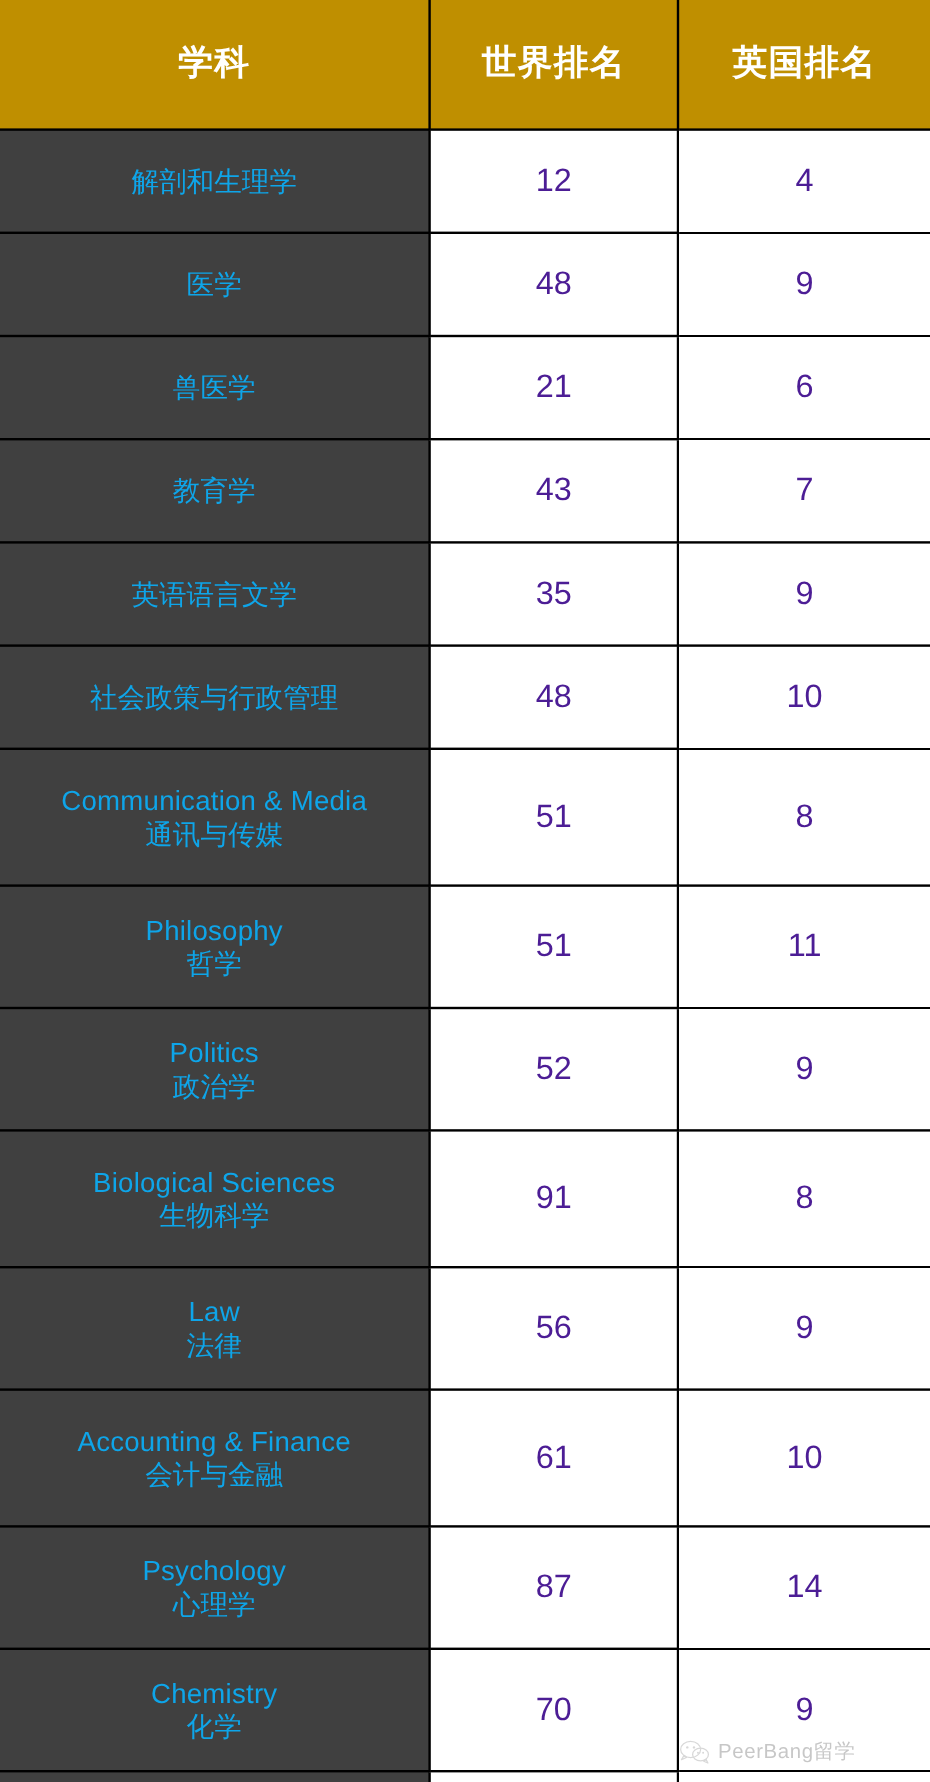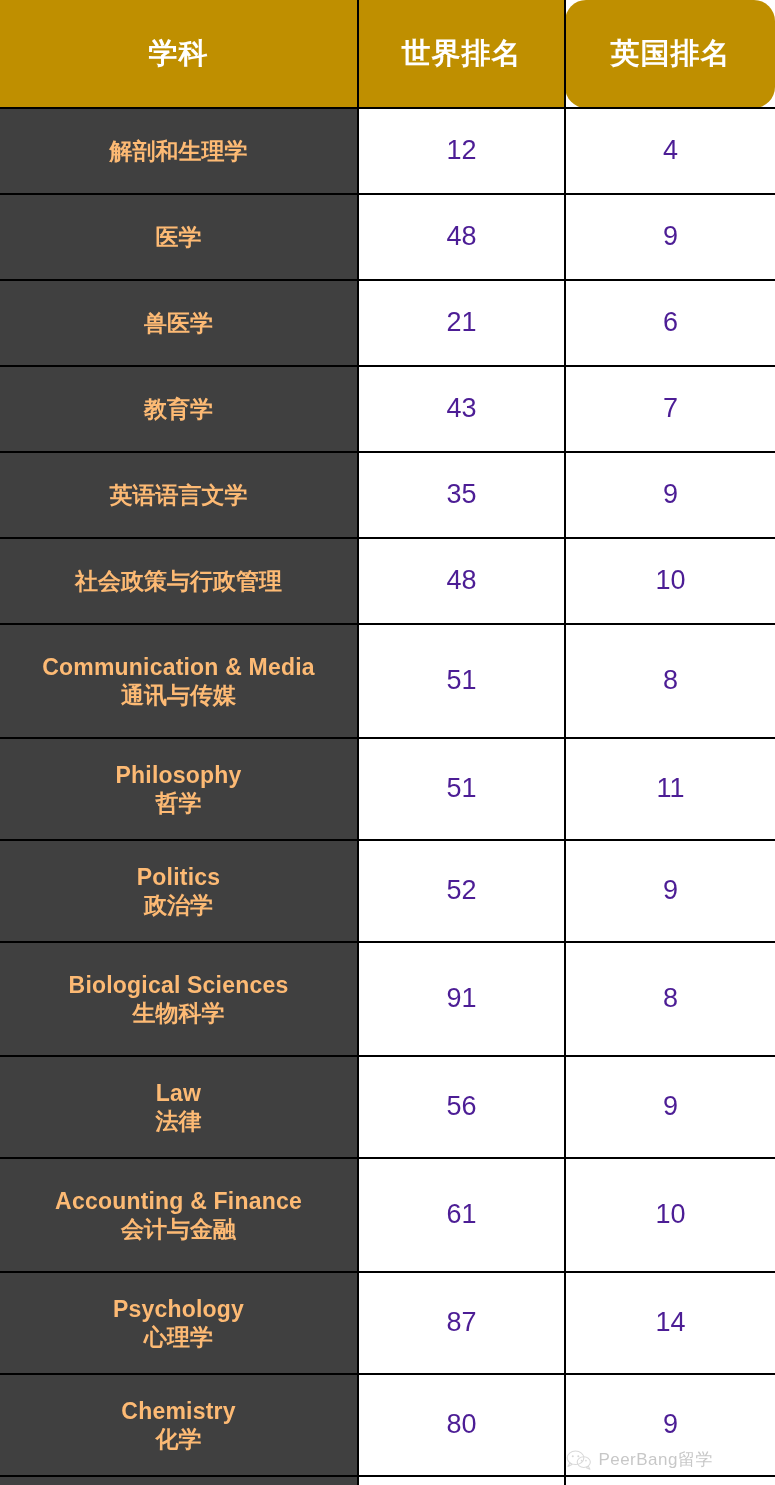--- a/index.html
+++ b/index.html
@@ -33,34 +33,34 @@
     line-height: 1.15;
     height: 107px;
     padding: 0 4px;
     text-align: center;
     vertical-align: middle;
     border: 2px solid #000000;
     border-top: none;
     letter-spacing: 1px;
   }
   thead th.subject-head { border-left: none; }
-  thead th.uk-head { border-right: none; border-radius: 21px; }
+  thead th.uk-head { border-right: none; }
 
   
   tbody td {
     border: 2px solid #000000;
     text-align: center;
     vertical-align: middle;
     padding: 4px 6px;
   }
 
   tbody td.subject-cell {
     background: #404040;
-    color: #fdba74;
-    font-weight: bold;
+    color: #0ea5e9;
+    font-weight: normal;
     font-size: 23px;
     line-height: 1.22;
     border-left: none;
   }
   tbody td.subject-cell .en {
     display: block;
     letter-spacing: 0.2px;
   }
   tbody td.subject-cell .zh {
     display: block;
@@ -226,21 +226,21 @@
           <span class="zh">心理学</span>
         </td>
         <td class="rank-cell rank-world">87</td>
         <td class="rank-cell rank-uk">14</td>
       </tr>
       <tr class="h2">
         <td class="subject-cell">
           <span class="en">Chemistry</span>
           <span class="zh">化学</span>
         </td>
-        <td class="rank-cell rank-world">80</td>
+        <td class="rank-cell rank-world">70</td>
         <td class="rank-cell rank-uk">9</td>
       </tr>
       <tr class="h2">
         <td class="subject-cell"></td>
         <td class="rank-cell rank-world">95</td>
         <td class="rank-cell rank-uk">16</td>
       </tr>
     </tbody>
 </table>
 

